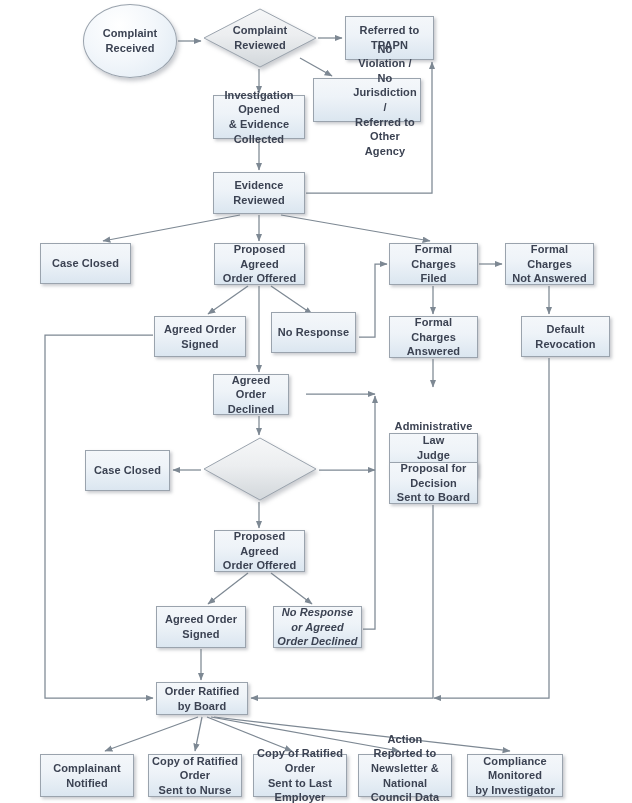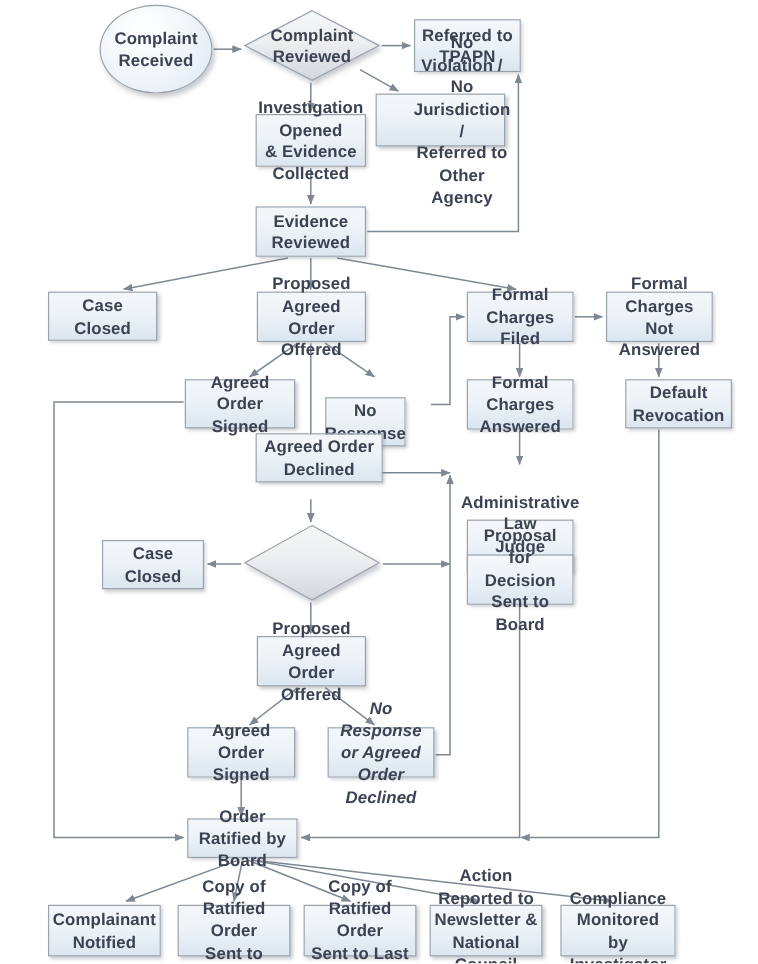--- a/index.html
+++ b/index.html
@@ -1,20 +1,20 @@
 <!DOCTYPE html>
 <html><head>
 <meta charset="utf-8">
 <style>
   html,body{margin:0;padding:0;background:#ffffff;}
   body{font-family:"Liberation Sans",sans-serif;}
   #canvas{position:relative;width:632px;height:803px;background:#fff;overflow:hidden;}
   svg#wires{position:absolute;left:0;top:0;width:632px;height:803px;pointer-events:none;}
   .node{position:absolute;display:flex;align-items:center;justify-content:center;text-align:center;
-        color:#3b4252;font-weight:bold;font-size:14px;line-height:1.32;letter-spacing:.1px;
+        color:#3b4252;font-weight:bold;font-size:11px;line-height:1.32;letter-spacing:.1px;
         box-sizing:border-box;}
   .box{
     border:1px solid #9aa3ad;
     border-radius:0;
     background:linear-gradient(to bottom,#f4f7fa 0%,#eef3f8 42%,#dbe6f0 100%);
     box-shadow:2px 2px 3px rgba(120,125,135,.40);
     padding:2px 3px;
     text-align:center;
   }
   .ellipse{
@@ -144,30 +144,30 @@
       </div>
       <div class="node box" style="left: 389px; top: 243px; width: 89px; height: 42px;">
         <span>Formal Charges<br>Filed</span>
       </div>
       <div class="node box" style="left: 505px; top: 243px; width: 89px; height: 42px;">
         <span>Formal Charges<br>Not Answered</span>
       </div>
       <div class="node box" style="left: 154px; top: 316px; width: 92px; height: 41px;">
         <span>Agreed Order Signed</span>
       </div>
-      <div class="node box" style="left: 271px; top: 331px; width: 67px; height: 41px;">
+      <div class="node box" style="left: 271px; top: 312px; width: 85px; height: 41px;">
         <span>No Response</span>
       </div>
       <div class="node box" style="left: 389px; top: 316px; width: 89px; height: 42px;">
         <span>Formal Charges<br>Answered</span>
       </div>
       <div class="node box" style="left: 505px; top: 316px; width: 89px; height: 41px; margin-left: 16px;">
         <span>Default Revocation</span>
       </div>
-      <div class="node box" style="left: 213px; top: 361px; width: 106px; height: 41px;">
+      <div class="node box" style="left: 213px; top: 374px; width: 76px; height: 41px;">
         <span>Agreed Order Declined</span>
       </div>
       <div class="node box" style="left: 389px; top: 389px; width: 89px; height: 44px; margin-top: 44px;">
         <span>Administrative Law<br>Judge<br>Formal Hearing</span>
       </div>
       <div class="node box" style="left: 85px; top: 450px; width: 85px; height: 41px;">
         <span>Case Closed</span>
       </div>
       <div class="node diamond" style="left: 203px; top: 437px; width: 114px; height: 64px;">
         <svg class="dsvg shadowcast" width="114" height="64" viewBox="0 0 114 64">

